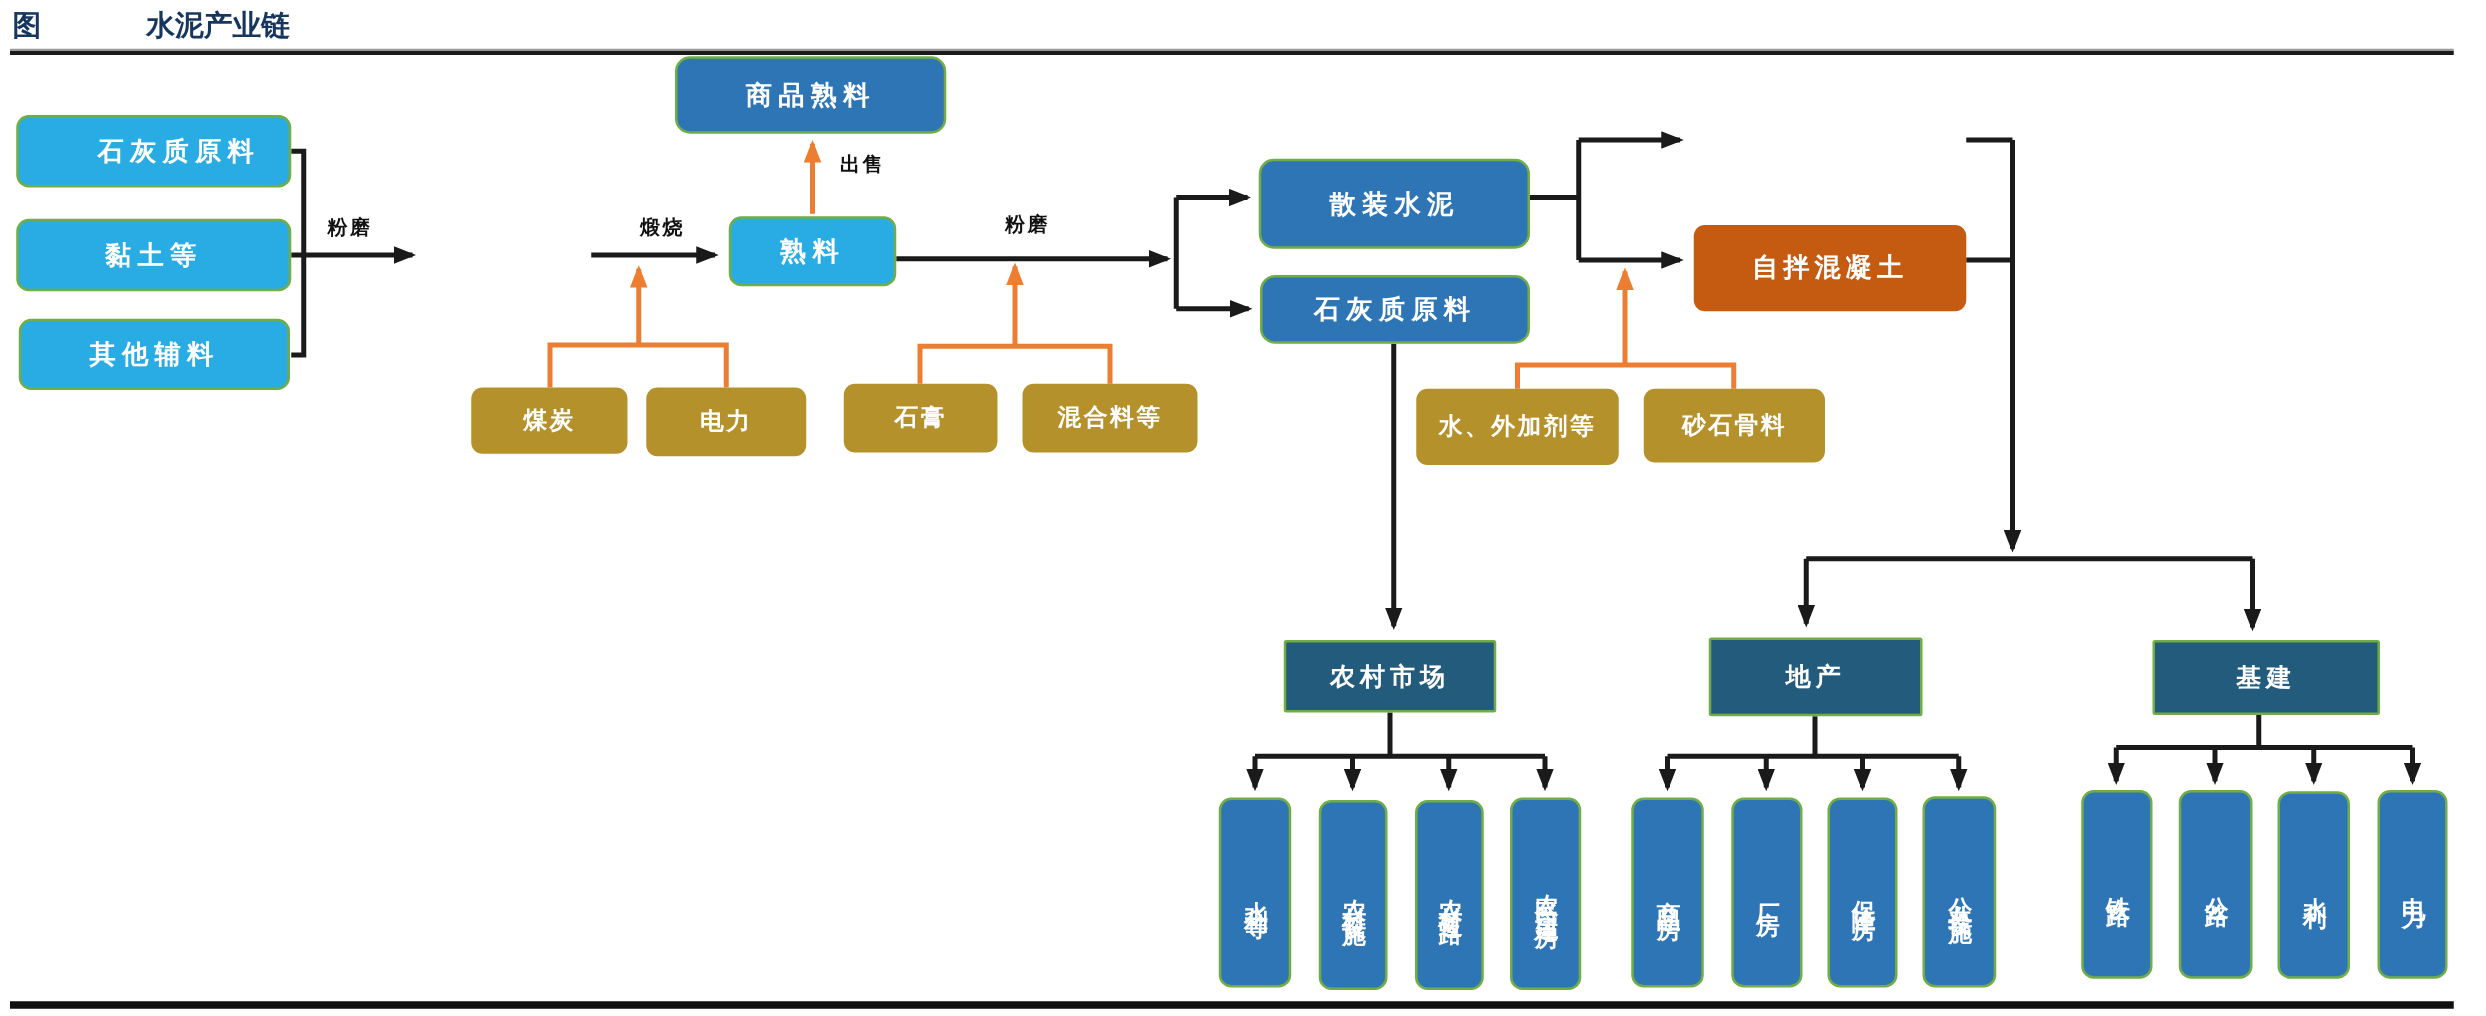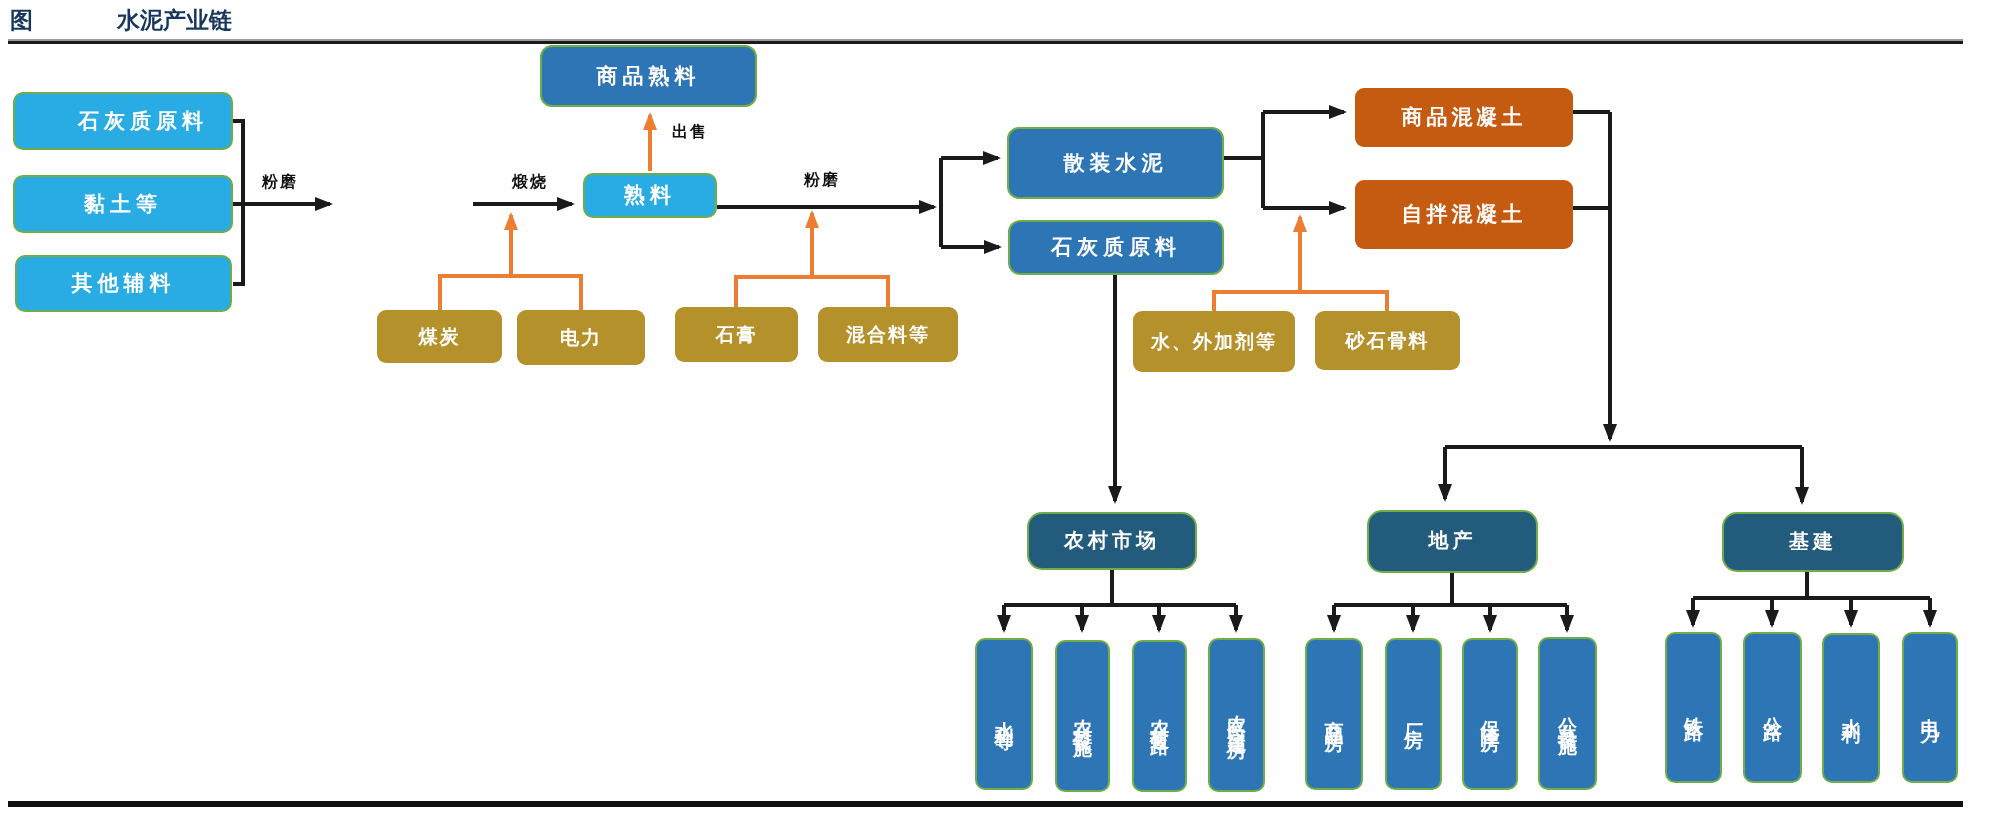--- a/index.html
+++ b/index.html
@@ -10,21 +10,21 @@
   .rule { position:absolute; left:8px; width:1955px; }
   .rule-top { top:39px; height:5px; background:linear-gradient(#9a9a9a 0 30%, #1a1a1a 30% 100%); }
   .rule-bottom { top:801px; height:6px; background:#101010; }
 
   svg.wires { position:absolute; left:0; top:0; width:1989px; height:813px; }
 
   .box { position:absolute; display:flex; align-items:center; justify-content:center;
          color:#fff; font-weight:bold; text-align:center; box-sizing:border-box; line-height:1.25; }
   .cyan { background:var(--cyan); border:2px solid var(--green-border); border-radius:10px; font-size:21px; letter-spacing:5px; }
   .blue { background:var(--blue); border:2px solid var(--green-border); border-radius:12px; font-size:21px; letter-spacing:5px; }
-  .navy { background:var(--navy); border:2px solid var(--green-border); border-radius:15px;  font-size:20px; letter-spacing:4px;font-family:Liberation Mono, monospace; }
+  .navy { background:var(--navy); border:2px solid var(--green-border); border-radius:2px;  font-size:20px; letter-spacing:4px; }
   .gold { background:var(--gold); border-radius:9px; font-size:19px; letter-spacing:2px; padding:2px 8px; }
   .obox { background:var(--orange-box); border-radius:9px; font-size:21px; letter-spacing:4px; }
   .vbox { background:var(--blue); border:2px solid var(--green-border); border-radius:10px;
           font-size:19px; letter-spacing:6px; writing-mode:vertical-rl; text-orientation:upright; }
 
   .elabel { position:absolute; font-weight:bold; font-size:16px; color:#111; letter-spacing:2px; text-align:center; }
 </style>
 </head>
 <body>
 
@@ -92,33 +92,32 @@
 
   <div class="elabel" style="left:248px; top:172px; width:64px;">粉磨</div>
   <div class="elabel" style="left:492px; top:172px; width:76px;">煅烧</div>
   <div class="elabel" style="left:658px; top:122px; width:64px;">出售</div>
   <div class="elabel" style="left:786px; top:170px; width:72px;">粉磨</div>
 
   <div class="box cyan" style="left:13px;  top:92px;  width:220px; height:58px;padding-left:40px;">石灰质原料</div>
   <div class="box cyan" style="left:13px;  top:175px; width:220px; height:58px;">黏土等</div>
   <div class="box cyan" style="left:15px;  top:255px; width:217px; height:57px;">其他辅料</div>
 
-  <div class="box cyan" style="left:583px; top:173px; width:134px; height:45px;">熟料</div>
+  <div class="box cyan" style="left:583px; top:173px; width:134px; height:56px;">熟料</div>
   <div class="box blue" style="left:540px; top:45px;  width:217px; height:62px;">商品熟料</div>
   <div class="box blue" style="left:1007px; top:127px; width:217px; height:72px;">散装水泥</div>
   <div class="box blue" style="left:1008px; top:220px; width:216px; height:55px;">石灰质原料</div>
 
   <div class="box gold" style="left:377px;  top:310px; width:125px; height:53px;">煤炭</div>
   <div class="box gold" style="left:517px;  top:310px; width:128px; height:55px;">电力</div>
   <div class="box gold" style="left:675px;  top:307px; width:123px; height:55px;">石膏</div>
   <div class="box gold" style="left:818px;  top:307px; width:140px; height:55px;">混合料等</div>
   <div class="box gold" style="left:1133px; top:311px; width:162px; height:61px;">水、外加剂等</div>
   <div class="box gold" style="left:1315px; top:311px; width:145px; height:59px;">砂石骨料</div>
 
-  <div class="box obox" style="left:1355px; top:88px;  width:218px; height:59px;">商品混凝土</div>
   <div class="box obox" style="left:1355px; top:180px; width:218px; height:69px;text-align:center;">自拌混凝土</div>
 
   <div class="box navy" style="left:1027px; top:512px; width:170px; height:58px;">农村市场</div>
   <div class="box navy" style="left:1367px; top:510px; width:171px; height:63px;">地产</div>
   <div class="box navy" style="left:1722px; top:512px; width:182px; height:60px;">基建</div>
 
   <div class="box vbox" style="left:975px;  top:638px; width:58px; height:152px;">水利等</div>
   <div class="box vbox" style="left:1055px; top:640px; width:55px; height:152px;">农村设施</div>
   <div class="box vbox" style="left:1132px; top:640px; width:55px; height:152px;">农村道路</div>
   <div class="box vbox" style="left:1208px; top:638px; width:57px; height:154px;">农民自建房</div>

